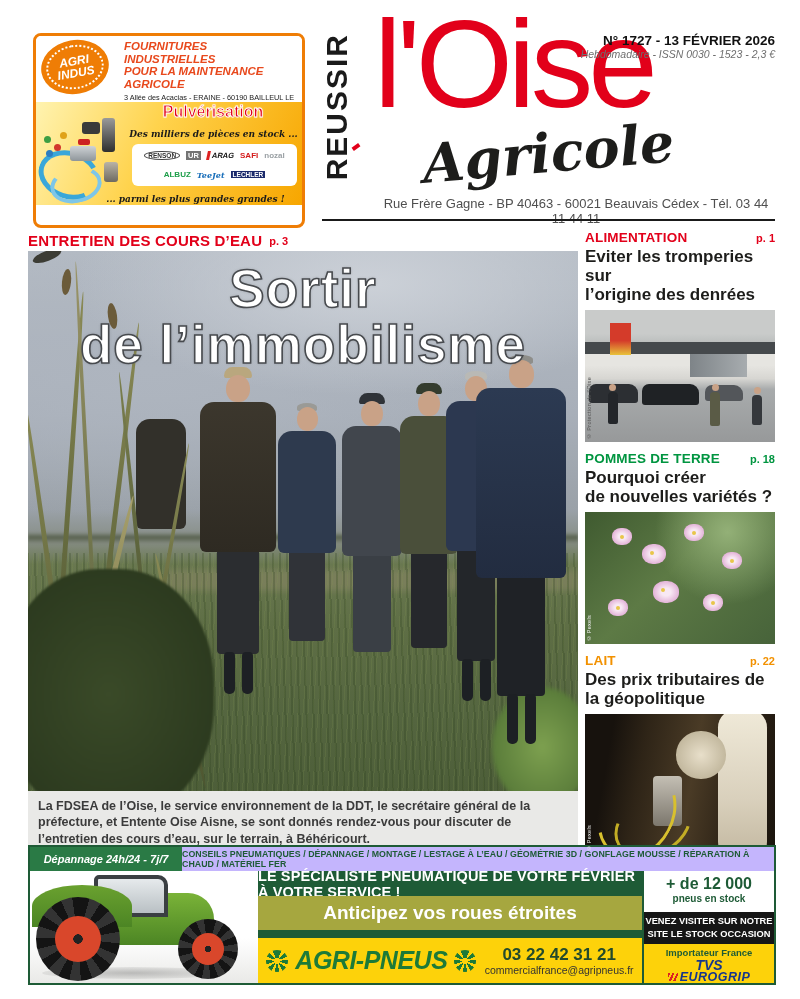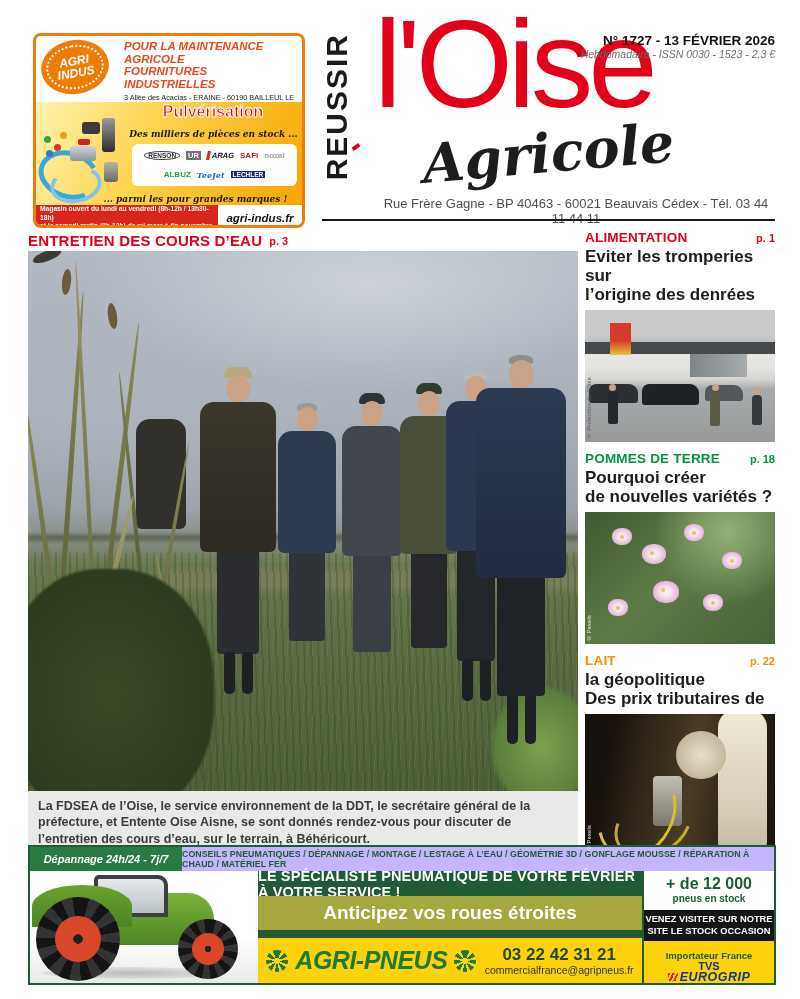--- a/index.html
+++ b/index.html
@@ -208,45 +208,45 @@
                    repeating-conic-gradient(#1d7a38 0 24deg,#fdd20a 24deg 42deg);}
   .ap-contact{text-align:center;line-height:1.15;}
   .ap-phone{font-size:17px;font-weight:bold;color:#234a2c;}
   .ap-email{font-size:10.5px;color:#333;}
   .ba-right{width:132px;display:flex;flex-direction:column;border-left:2px solid #1e5b36;box-sizing:border-box;}
   .stock{height:42px;background:#fff;text-align:center;padding-top:4px;box-sizing:border-box;}
   .stock-n{color:#1e5b36;font-weight:bold;font-size:16px;line-height:1.1;}
   .stock-l{color:#1e5b36;font-weight:bold;font-size:10px;}
   .visit{height:34px;background:#161616;color:#fff;font-weight:bold;font-size:9.3px;text-align:center;
          display:flex;flex-direction:column;justify-content:center;line-height:1.35;}
-  .importer{flex:1;background:#fdd20a;text-align:center;padding-top:9px;}
+  .importer{flex:1;background:#fdd20a;text-align:center;padding-top:3px;}
   .imp-label{font-size:9.5px;font-weight:bold;color:#1e5b36;}
   .eurogrip{line-height:0.9;margin-top:1px;}
-  .tvs{font-size:11px;color:#16368c;font-weight:bold;display:block;}
+  .tvs{font-size:14px;color:#16368c;font-weight:bold;font-style:italic;display:block;}
   .eg-row{display:flex;align-items:center;justify-content:center;gap:2px;}
   .eg-swoosh{display:inline-block;width:10px;height:8px;
              background:repeating-linear-gradient(115deg,#d22 0 2px,rgba(0,0,0,0) 2px 4px);}
   .eg{font-size:12.5px;color:#16368c;font-weight:bold;font-style:italic;letter-spacing:0.5px;}
 </style>
 </head>
 <body>
 
 <div class="page">
 
   <div class="top-ad">
     <div class="ad-head">
       <div class="ai-logo">
         <div class="ai-circle">
           <span class="t">AGRI</span>
           <span class="t">INDUS</span>
         </div>
       </div>
       <div class="ad-head-text">
+        <div class="ah1">FOURNITURES INDUSTRIELLES</div>
         <div class="ah1">POUR LA MAINTENANCE AGRICOLE</div>
-        <div class="ah1">FOURNITURES INDUSTRIELLES</div>
         <div class="ah-addr">3 Allée des Acacias - ERAINE - 60190 BAILLEUL LE SOC</div>
         <div class="ah-contact">Tel : 03.44.41.95.33 / Mail : contact@agri-indus.fr</div>
       </div>
     </div>
     <div class="ad-mid">
       <div class="parts">
         <div class="hose"></div>
         <div class="hose2"></div>
         <div class="valve"></div>
         <div class="filt"></div>
@@ -262,28 +262,21 @@
       <div class="brandbox">
         <span class="brand b0">RENSON</span>
         <span class="brand b1">UR</span>
         <span class="brand b2">ARAG</span>
         <span class="brand b3">SAFI</span>
         <span class="brand b4">nozal</span>
         <span class="brand b5">ALBUZ</span>
         <span class="brand b6">TeeJet</span>
         <span class="brand b7">LECHLER</span>
       </div>
-      <div class="marques-script script">... parmi les pour grandes marques !</div>
-    </div>
-    <div class="ad-bot">
-      <div class="hours">
-        <span>Magasin ouvert du lundi au vendredi (8h-12h / 13h30-18h)</span>
-        <span>et le samedi matin (8h-12h) de mi mars à fin novembre</span>
-      </div>
-      <div class="site">agri-indus.fr</div>
+      <div class="marques-script script">... parmi les plus grandes grandes !</div>
     </div>
   </div>
 
   <div class="masthead">
     <div class="reussir">REUSSIR</div>
     <div class="reussir-accent"></div>
     <div class="title-main">l'Oise</div>
     <div class="title-script">Agricole</div>
     <div class="issue">
       <div class="issue-no">N° 1727 - 13 FÉVRIER 2026</div>
@@ -370,20 +363,24 @@
         <div class="blade bl5"></div>
         <div class="blade bl6"></div>
         <div class="blade bl7"></div>
         <div class="blade bl8"></div>
         <div class="seed sd1"></div>
         <div class="seed sd2"></div>
         <div class="seed sd3"></div>
       </div>
       <div class="clump"></div>
 
+      <div class="headline">
+        <div class="hl">Sortir</div>
+        <div class="hl">de l’immobilisme</div>
+      </div>
     </div>
     <div class="caption">La FDSEA de l’Oise, le service environnement de la DDT, le secrétaire général de la préfecture, et Entente Oise Aisne, se sont donnés rendez-vous pour discuter de l’entretien des cours d’eau, sur le terrain, à Béhéricourt.</div>
   </div>
 
   <div class="right-col">
 
     <div class="art">
       <div class="art-head">
         <span class="art-cat c-red">ALIMENTATION</span>
         <span class="art-page c-red">p. 1</span>
@@ -426,22 +423,22 @@
         <div class="credit">© Pexels</div>
       </div>
     </div>
 
     <div class="art">
       <div class="art-head">
         <span class="art-cat c-orange">LAIT</span>
         <span class="art-page c-orange">p. 22</span>
       </div>
       <div class="art-title">
+        <div>Des prix tributaires de</div>
         <div>la géopolitique</div>
-        <div>Des prix tributaires de</div>
       </div>
       <div class="art-photo ph-milk" style="height:140px;">
         <div class="cow-leg"></div>
         <div class="udder"></div>
         <div class="cluster"></div>
         <div class="tube tb1"></div>
         <div class="tube tb2"></div>
         <div class="credit">© Pexels</div>
       </div>
     </div>

